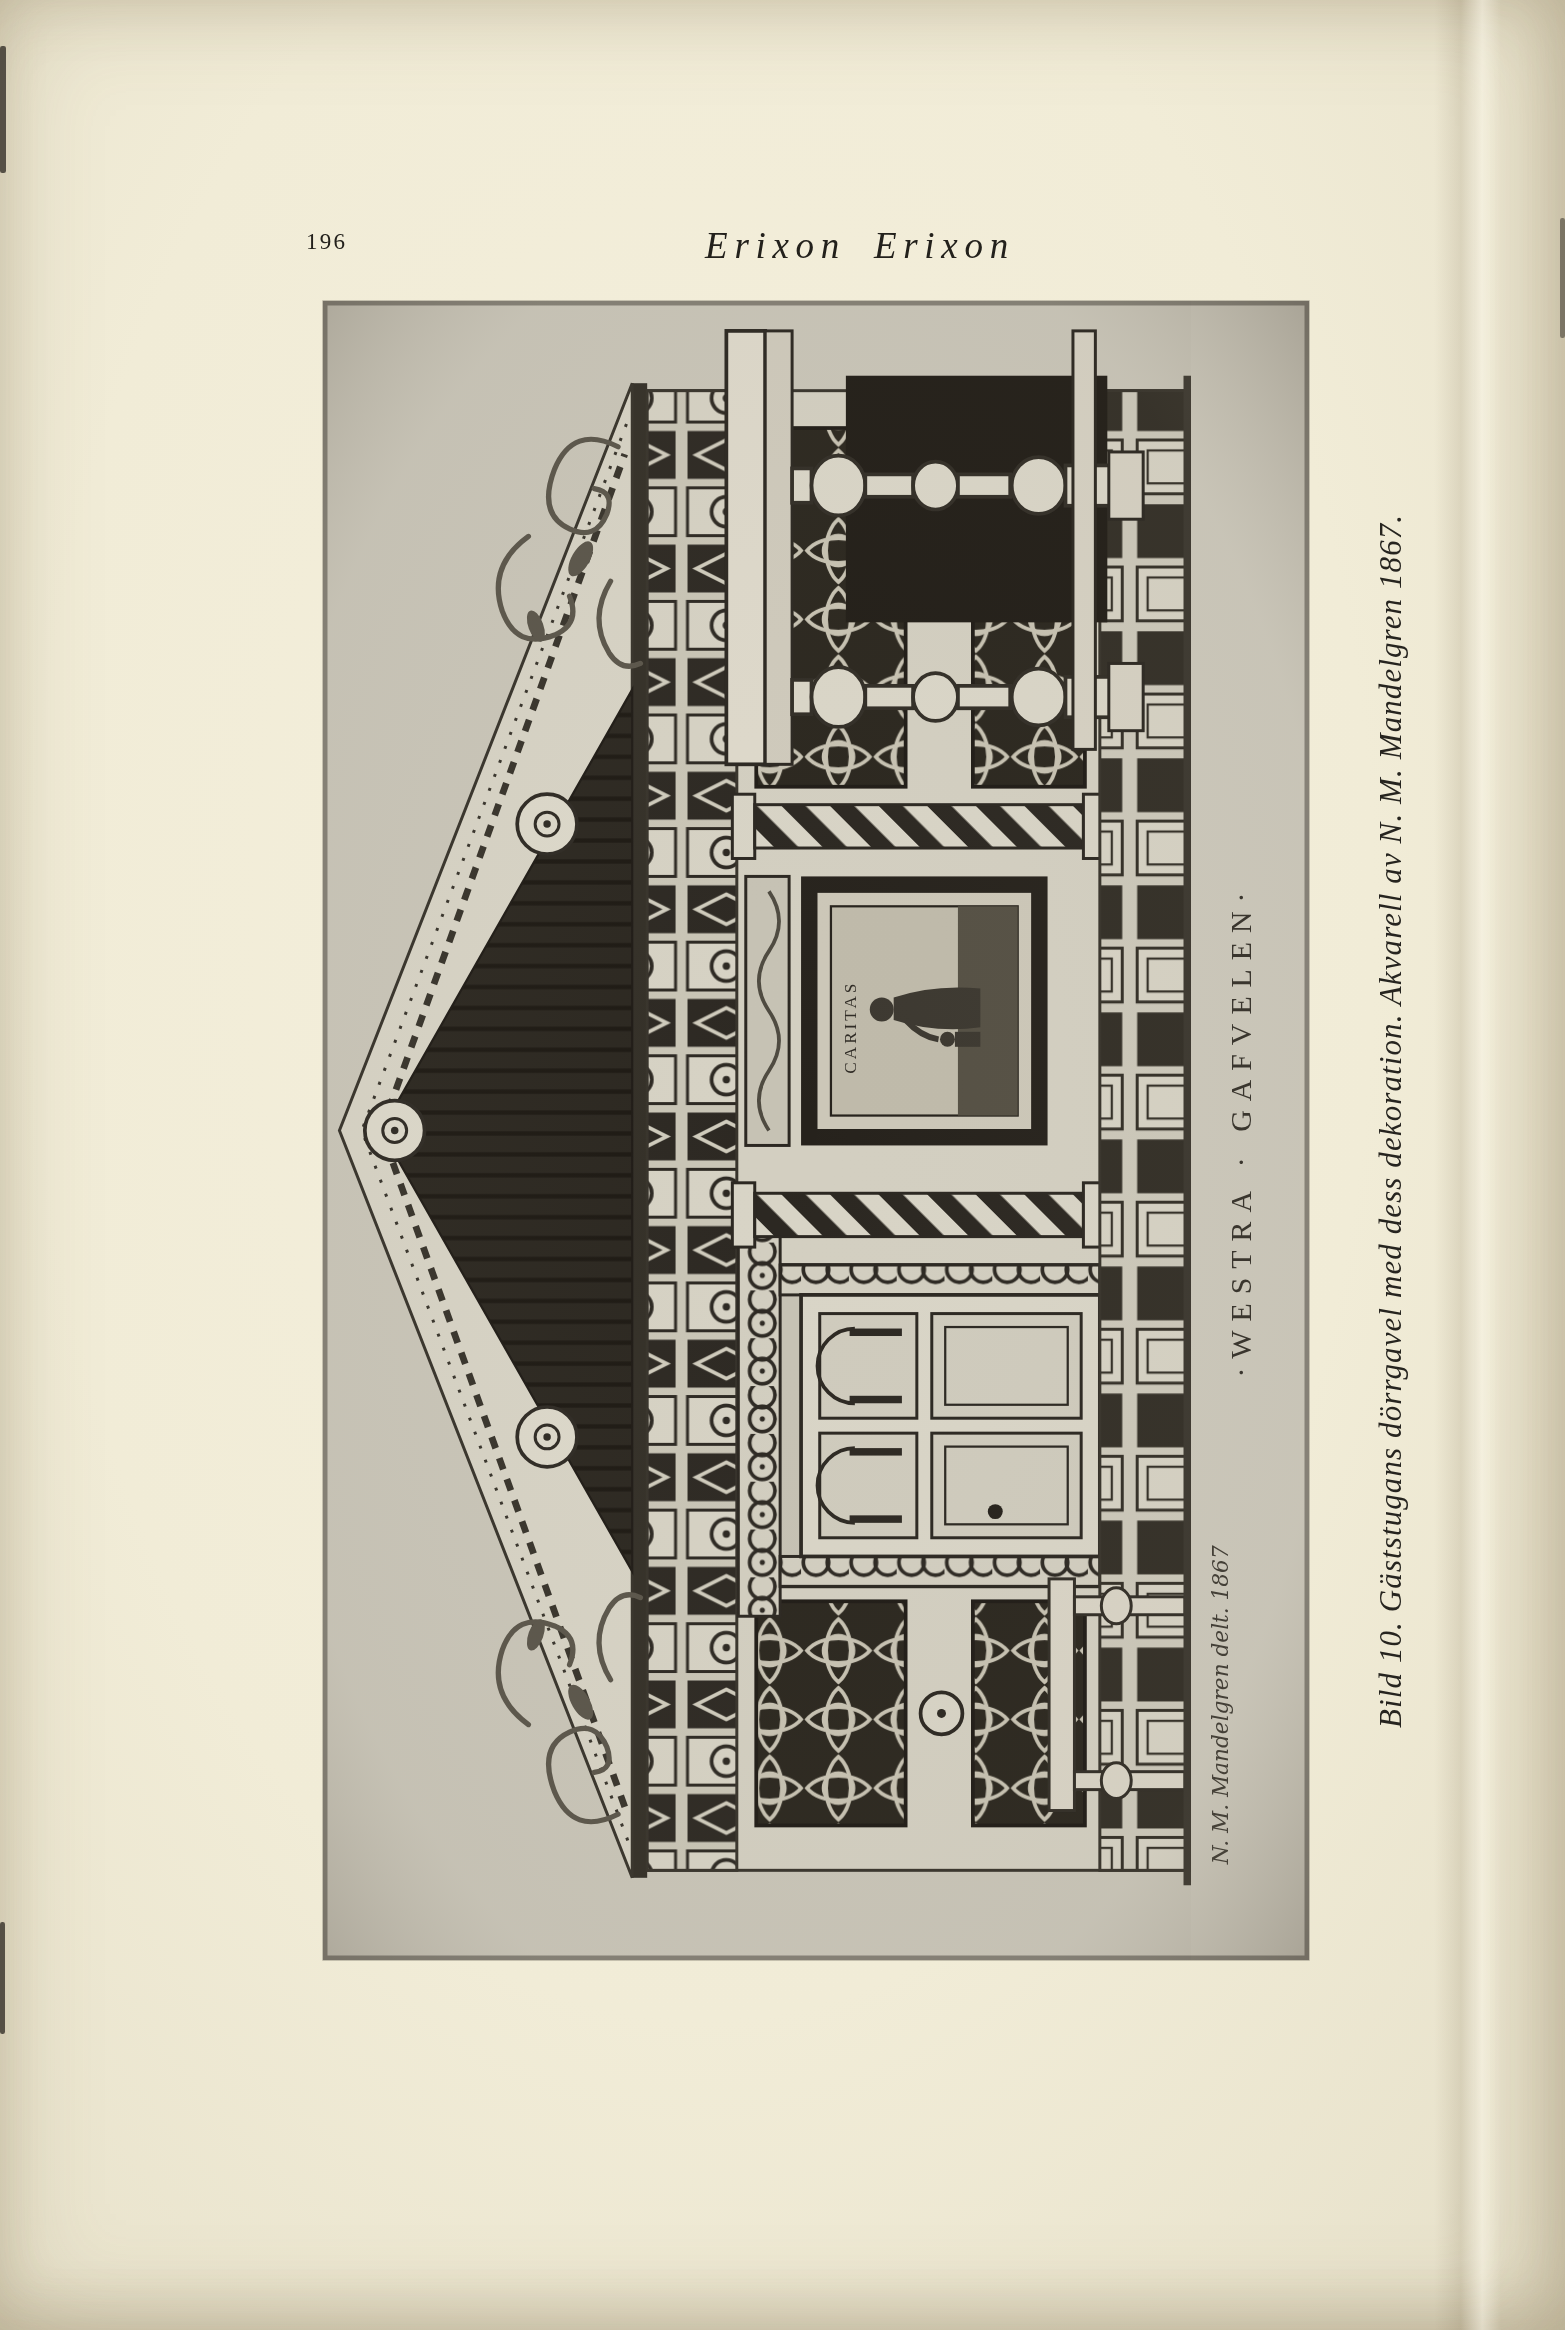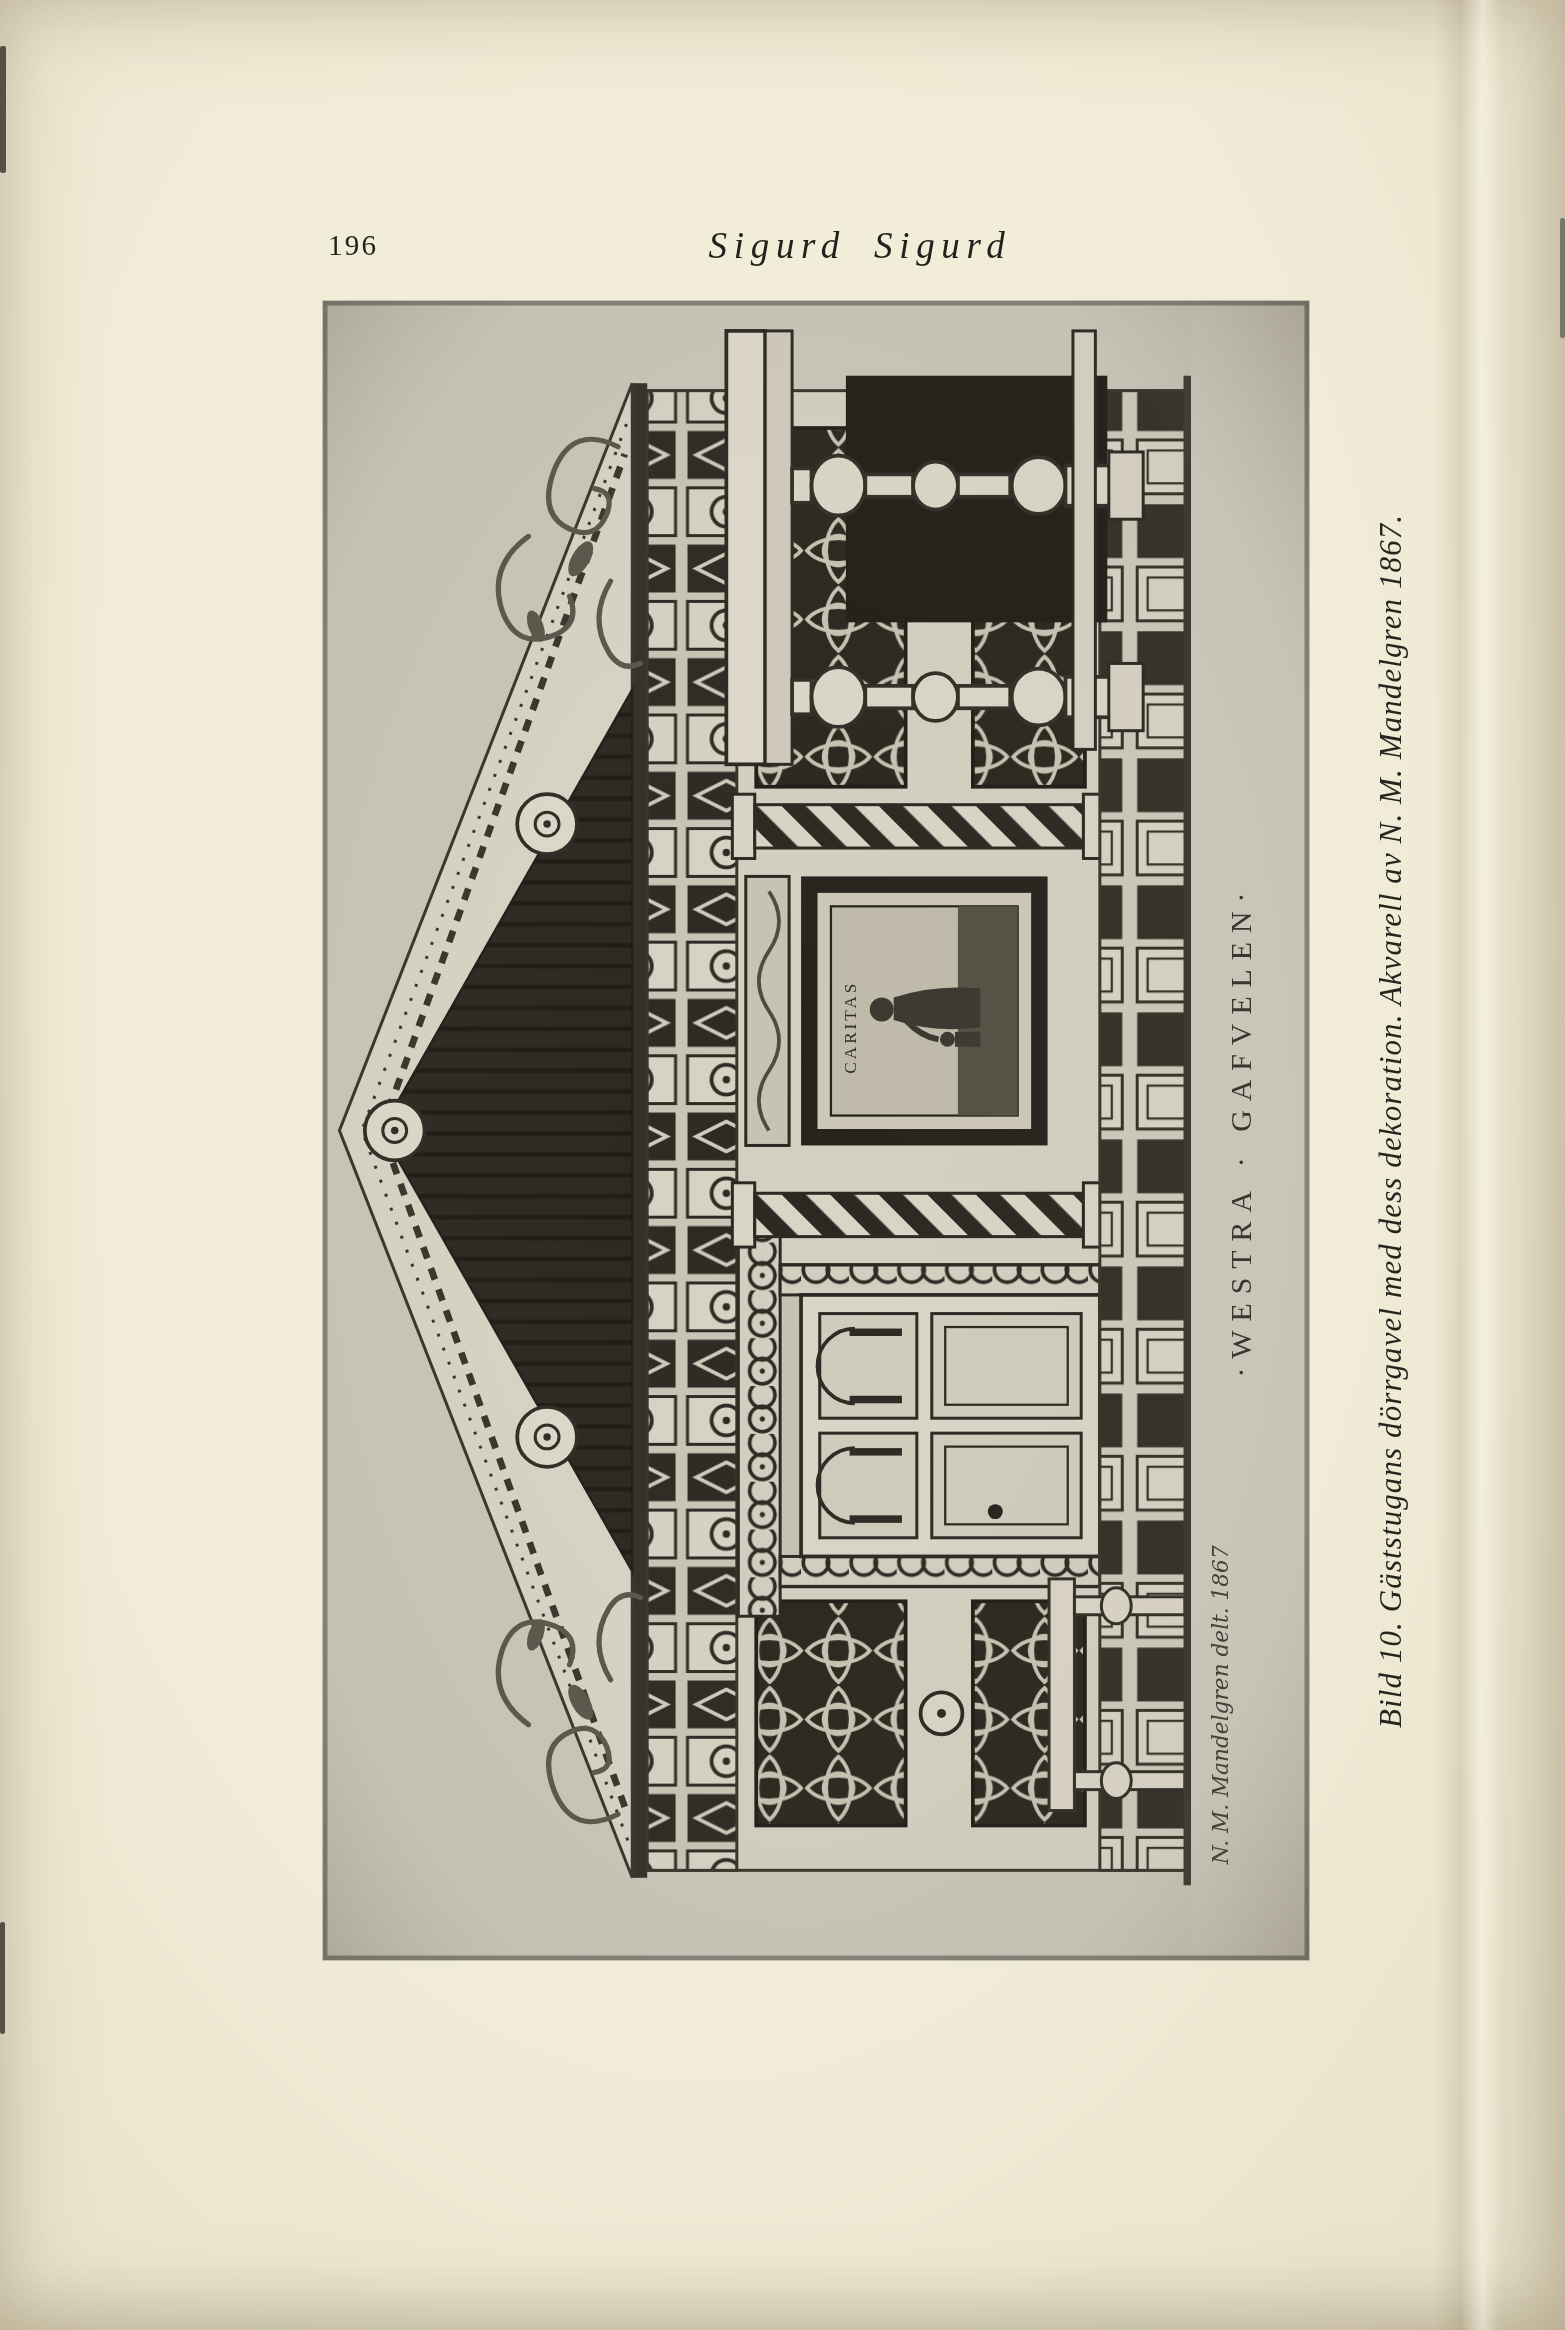--- a/index.html
+++ b/index.html
@@ -15,22 +15,22 @@
   .fold {
     position:absolute; left:1434px; top:0; width:67px; height:100%;
     background:linear-gradient(90deg, rgba(95,78,45,0) 0%, rgba(95,78,45,.13) 40%, rgba(255,252,240,.45) 72%, rgba(95,78,45,0) 100%);
   }
   .sliver { position:absolute; background:#2a2620; opacity:.75; border-radius:2.2px; }
   .sliver.a { left:0; top:46px;  width:6px; height:127px; }
   .sliver.b { left:0; top:1922px; width:5.2px; height:112px; }
   .sliver.c { left:1560px; top:218px; width:5.2px; height:120px; opacity:.5; }
 
   .page-number {
-    position:absolute; left:328px; top:229px;
-    font-size:29px; letter-spacing:2.2px;
+    position:absolute; left:306px; top:229px;
+    font-size:23px; letter-spacing:2.2px;
   }
   .running-header {
     position:absolute; left:374px; top:224px; width:972px;
     text-align:center; font-style:italic; font-size:37px;
     letter-spacing:6.7px; word-spacing:12px;
   }
   .plate {
     position:absolute; left:323px; top:301px; width:986px; height:1659px;
     background:#c9c5b8; overflow:hidden;
     box-shadow: 0 0 0 0.7px rgba(60,55,45,.35);
@@ -55,21 +55,21 @@
 <body>
 
 <div class="page">
 
   <div class="fold"></div>
   <div class="sliver a"></div>
   <div class="sliver b"></div>
   <div class="sliver c"></div>
 
   <div class="page-number">196</div>
-  <div class="running-header">Sigurd Sigurd</div>
+  <div class="running-header">Erixon Erixon</div>
 
   <div class="plate">
     <div class="art-wrap">
       <svg width="1659" height="986" viewBox="0 0 2220 1320" preserveAspectRatio="none" xmlns="http://www.w3.org/2000/svg">
         <defs>
           <radialGradient id="vig" cx="50%" cy="48%" r="72%">
             <stop offset="0%" stop-color="#d8d4c6" stop-opacity="0"></stop>
             <stop offset="78%" stop-color="#8a8270" stop-opacity="0.06"></stop>
             <stop offset="100%" stop-color="#4e4638" stop-opacity="0.28"></stop>
           </radialGradient>

